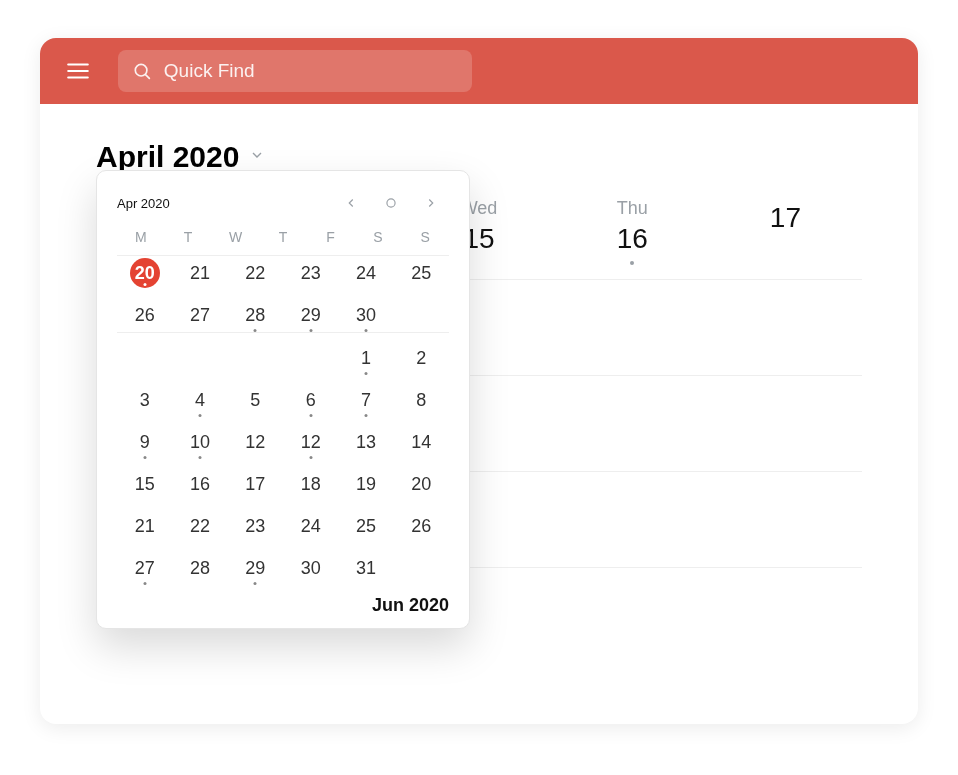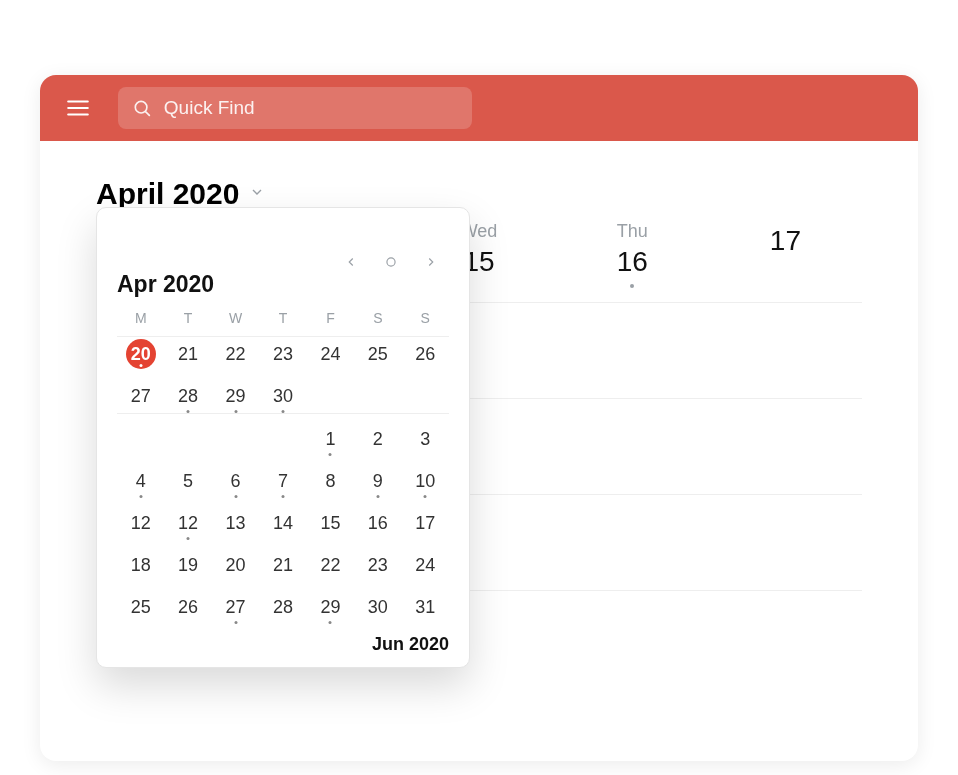--- a/index.html
+++ b/index.html
@@ -19,21 +19,20 @@
   }
   .header {
     background: #da584b;
     height: 66px;
     display: flex;
     align-items: center;
     padding: 0 18px;
     gap: 20px;
     border-top-left-radius: 16px;
     border-top-right-radius: 16px;
-    margin-top: 37px;
   }
   .menu-btn {
     width: 40px; height: 40px;
     display: flex; align-items: center; justify-content: center;
     cursor: pointer;
     color: #fff;
   }
   .menu-btn svg { width: 26px; height: 26px; }
   .search {
     background: rgba(255,255,255,0.18);
@@ -59,21 +58,21 @@
   .content {
     padding: 36px 56px 32px 56px;
     position: relative;
     min-height: 620px;
   }
 
   .title-row {
     display: flex;
     align-items: center;
     gap: 10px;
-    margin-bottom: 10px;
+    margin-bottom: 24px;
   }
   .title-row h1 {
     font-size: 30px;
     font-weight: 700;
     color: #000;
   }
   .title-row .chev {
     color: #9aa0a6;
     cursor: pointer;
   }
@@ -139,41 +138,41 @@
     box-shadow: 0 18px 40px rgba(0,0,0,0.15);
     padding: 16px 20px 8px 20px;
     z-index: 10;
   }
   .pop-head {
     display:flex;
     align-items:center;
     justify-content:space-between;
     padding: 2px 0 8px 0;
   }
-  .pop-head .mtitle { font-size:23px; font-weight:700; color:#111;margin-top:45px; }
+  .pop-head .mtitle { font-size:13px; font-weight:400; color:#111; }
   .pop-nav { display:flex; gap:4px; align-items:center; }
   .pop-nav .nbtn {
     width:36px; height:28px;
     display:flex;align-items:center;justify-content:center;
     color:#9aa0a6; cursor:pointer;
     border-radius:4px;
   }
   .pop-nav svg { width:14px; height:14px; }
   .wdhdr {
     display:grid;
     grid-template-columns: repeat(7,1fr);
     text-align:center;
     color:#9aa0a6;
     font-size:14px;
     padding: 4px 0 10px 0;
     border-bottom:1px solid #eee;
   }
   .mgrid {
     display:grid;
-    grid-template-columns: repeat(7,1fr);
+    grid-template-columns: repeat(6,1fr);
     row-gap: 8px;
     text-align:center;
     font-size:18px;
     color:#333;
     padding-top:8px;
     border-top:1px solid #eee;
   }
   .mgrid.flat { border-top:none; padding-top:0; }
   .cell {
     height: 34px;

